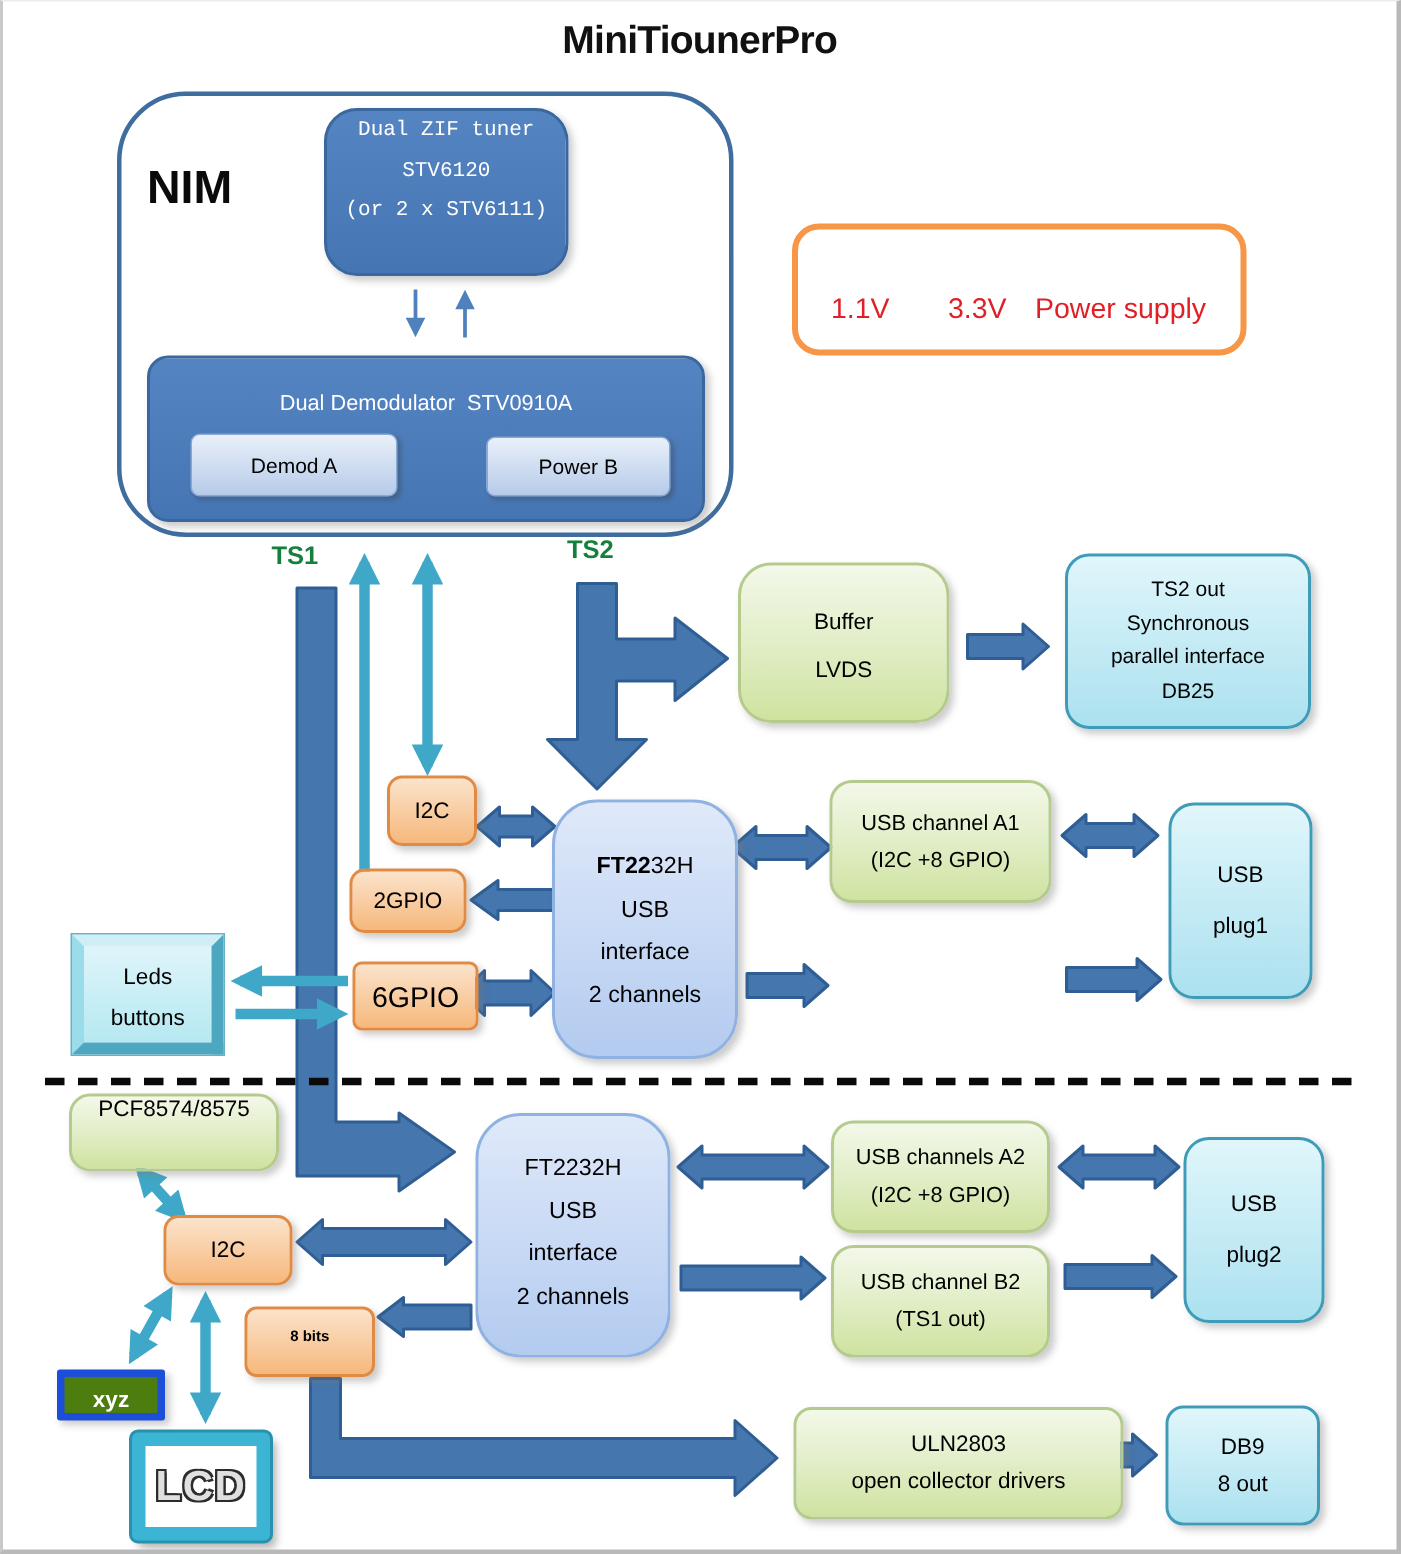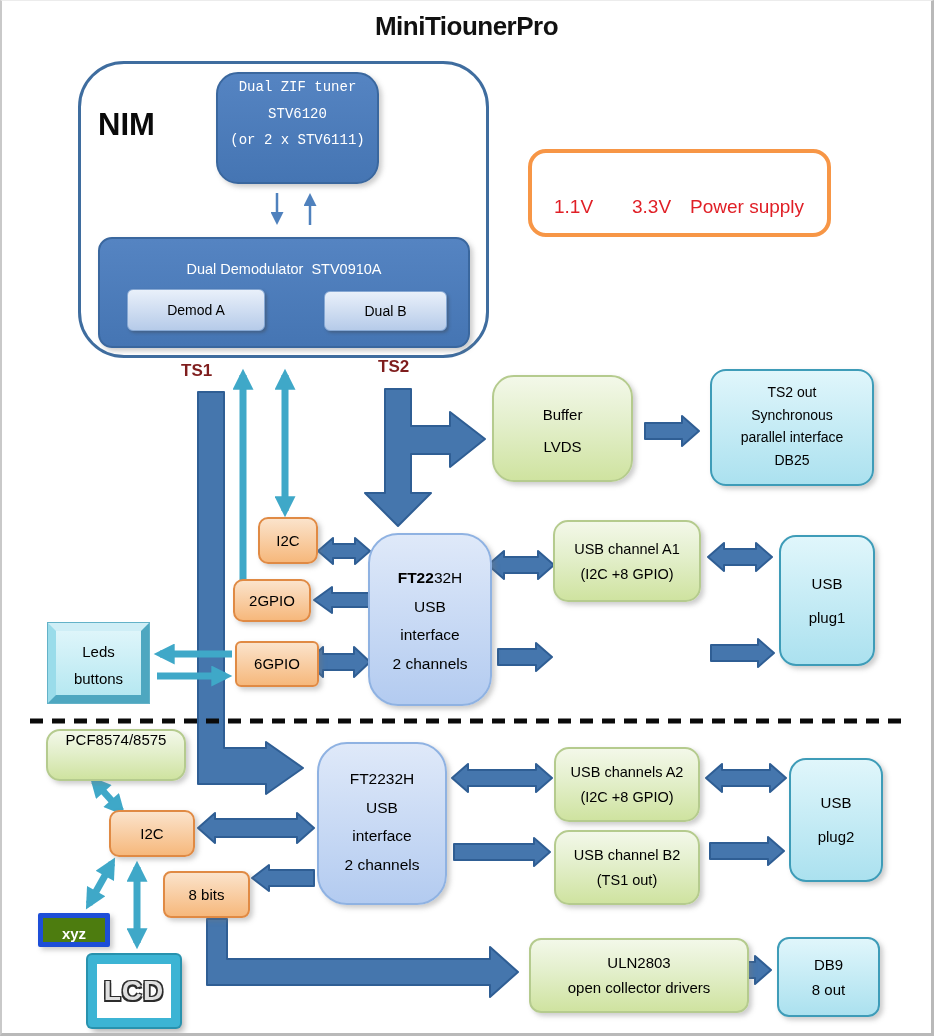--- a/index.html
+++ b/index.html
@@ -23,46 +23,46 @@
   .nim-label{left:96px;top:106px;font-size:31px;font-weight:bold;color:#0a0a0a;z-index:3;}
   
   .dark{background:linear-gradient(180deg,#5584c2,#4575b3);border:2px solid #3a679e;color:#fff;}
   .tuner{left:214px;top:71px;width:163px;height:112px;border-radius:22px;font-size:14px;line-height:1.9;z-index:3;font-family:Liberation Mono, monospace;}
   .demod{left:96px;top:236px;width:372px;height:111px;border-radius:14px;font-size:14.5px;z-index:3;}
   .demod-title{margin-top:22px;white-space:pre;}
   .demod-sub{background:linear-gradient(180deg,#e9f0fa,#b6cbe9);border:1.5px solid #86a8d4;border-radius:6px;
     font-size:14px;z-index:4;display:flex;align-items:center;justify-content:center;box-shadow:2px 2px 3px rgba(60,60,60,.35);}
   .demod-a{left:125px;top:288px;width:138px;height:42px;}
   .demod-b{left:322px;top:290px;width:123px;height:40px;}
-  .ts-label{font-size:17px;font-weight:bold;color:#7f1d1d;z-index:3;}
+  .ts-label{font-size:17px;font-weight:bold;color:#15803d;z-index:3;}
   .ts1{left:179px;top:360px;} .ts2{left:376px;top:356px;}
   
   .power{left:526px;top:148px;width:303px;height:88px;border:4px solid #f79646;border-radius:18px;background:#fff;z-index:2;}
   .power span{position:absolute;top:43px;font-size:19px;color:#e01f26;white-space:nowrap;}
   .pv1{left:22px;} .pv2{left:100px;} .plabel{left:158px;}
   
   .green{background:linear-gradient(180deg,#f3f8e9 0%,#e3efcb 45%,#cfe3a0 100%);border:2px solid #b5cb8e;}
   .cyan{background:linear-gradient(180deg,#e0f6fb,#abe1ef);border:2px solid #3e9cb8;}
   .orange{background:linear-gradient(180deg,#fbe3cb,#f6b87c);border:2px solid #e08a44;}
   .blueL{background:linear-gradient(180deg,#dfe9f9,#b3cbf0);border:2px solid #8fb2e2;}
   .buffer{left:490px;top:374px;width:141px;height:107px;border-radius:22px;font-size:15px;padding-top:22px;line-height:2.15;}
   .ts2out{left:708px;top:368px;width:164px;height:117px;border-radius:16px;font-size:14px;padding-top:10px;line-height:1.62;}
   .i2c1{left:256px;top:516px;width:60px;height:47px;border-radius:10px;font-size:15px;padding-top:13px;}
   .gpio2{left:231px;top:578px;width:78px;height:43px;border-radius:10px;font-size:15px;padding-top:11px;}
-  .gpio6{left:233px;top:640px;width:84px;height:46px;border-radius:6px;font-size:15px;padding-top:12px;}
+  .gpio6{left:233px;top:640px;width:84px;height:46px;border-radius:6px;font-size:19px;padding-top:12px;}
   .leds{left:46px;top:622px;width:101px;height:80px;background:linear-gradient(180deg,#def5fa,#b6e8f1);
     border:8px solid;border-color:#cfeef6 #4ea7c0 #4ea7c0 #9adcea;outline:1px solid #63b2c8;
     font-size:15px;padding-top:7px;line-height:1.8;}
   .ft1{left:366px;top:532px;width:124px;height:173px;border-radius:30px;font-size:15.5px;padding-top:29px;line-height:1.85;}
   .usb-a1{left:551px;top:519px;width:148px;height:82px;border-radius:15px;font-size:14.5px;padding-top:15px;line-height:1.75;}
   .usb-b1{left:551px;top:619px;width:148px;height:75px;border-radius:15px;font-size:14.5px;padding-top:12px;line-height:1.75;}
   .plug1{left:777px;top:534px;width:96px;height:131px;border-radius:17px;font-size:15px;padding-top:30px;line-height:2.25;}
   .pcf{left:44px;top:728px;width:140px;height:52px;border-radius:14px;font-size:15px;}
   .i2c2{left:107px;top:809px;width:86px;height:47px;border-radius:10px;font-size:15px;padding-top:13px;}
-  .bits8{left:161px;top:870px;width:87px;height:47px;border-radius:8px;font-size:15px;padding-top:13px;}
+  .bits8{left:161px;top:870px;width:87px;height:47px;border-radius:8px;font-size:10px;padding-top:13px;font-weight:bold;}
   .xyz{left:36px;top:912px;width:72px;height:34px;background:#4d7c0f;border:5px solid #1d4ed8;border-radius:2px;
     color:#fff;font-weight:bold;font-size:15px;padding-top:7px;}
   .lcd{left:86px;top:954px;width:92px;height:72px;background:#fff;border:9px solid #3cb4d4;border-radius:4px;
     box-shadow:0 0 0 2px #2892ae,4px 5px 6px rgba(0,0,0,.3);display:flex;align-items:center;justify-content:center;}
   .lcd-text{font-size:28px;font-weight:bold;color:#e0e0e0;letter-spacing:1px;
     text-shadow:-1.5px -1.5px 0 #2c2c2c,1.5px -1.5px 0 #2c2c2c,-1.5px 1.5px 0 #2c2c2c,1.5px 1.5px 0 #2c2c2c;}
   .ft2{left:315px;top:741px;width:130px;height:163px;border-radius:30px;font-size:15.5px;padding-top:21px;line-height:1.85;}
   .usb-a2{left:552px;top:746px;width:146px;height:75px;border-radius:15px;font-size:14.5px;padding-top:11px;line-height:1.75;}
   .usb-b2{left:552px;top:829px;width:146px;height:75px;border-radius:15px;font-size:14.5px;padding-top:11px;line-height:1.75;}
   .plug2{left:787px;top:757px;width:94px;height:124px;border-radius:17px;font-size:15px;padding-top:26px;line-height:2.25;}
@@ -149,21 +149,21 @@
   <div class="abs node dark tuner shadow">
     <div>Dual ZIF tuner</div>
     <div>STV6120</div>
     <div>(or 2 x STV6111)</div>
   </div>
 
   <div class="abs node dark demod shadow">
     <div class="demod-title">Dual Demodulator  STV0910A</div>
   </div>
   <div class="abs node demod-sub demod-a">Demod A</div>
-  <div class="abs node demod-sub demod-b">Dual B</div>
+  <div class="abs node demod-sub demod-b">Power B</div>
 
   <div class="abs ts-label ts1">TS1</div>
   <div class="abs ts-label ts2">TS2</div>
 
   <div class="abs node power">
     <span class="pv1">1.1V</span>
     <span class="pv2">3.3V</span>
     <span class="plabel">Power supply</span>
   </div>
 

